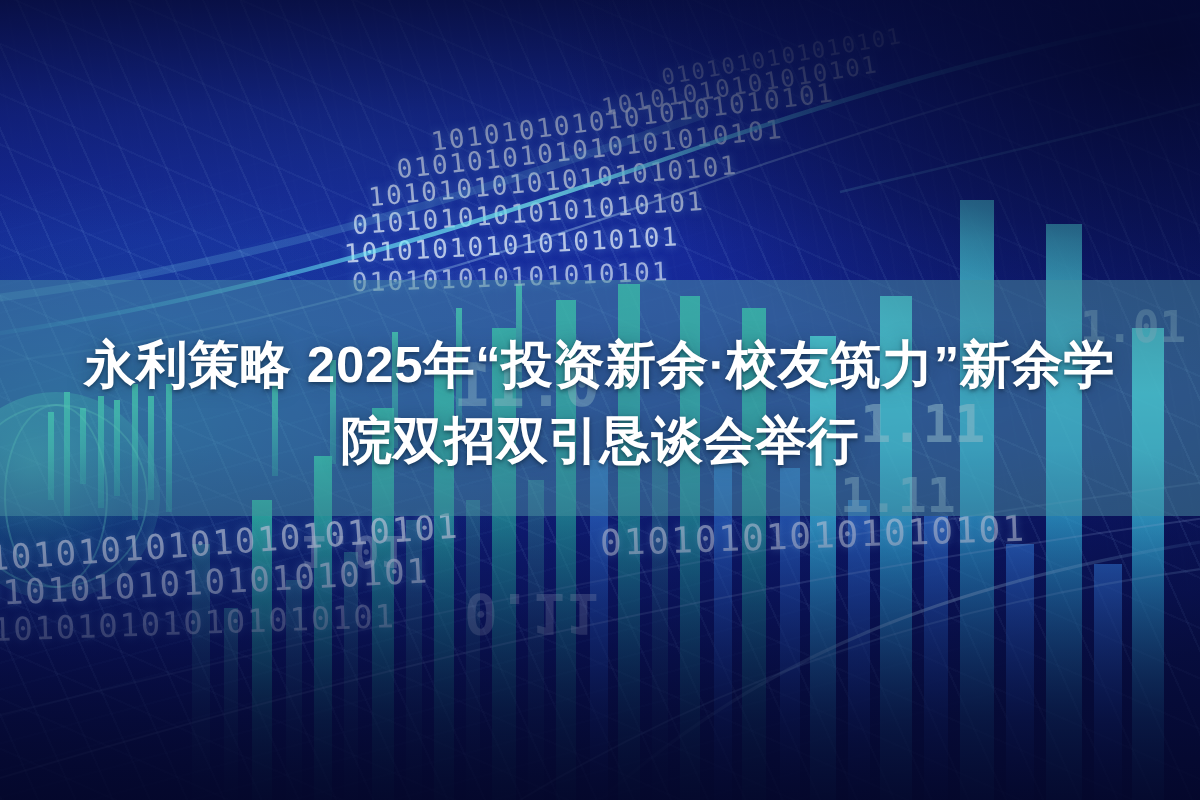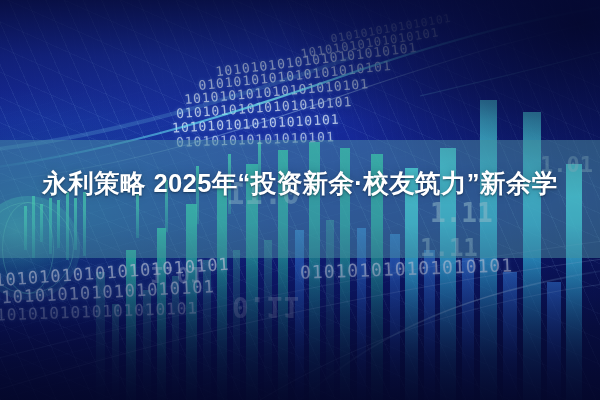--- a/index.html
+++ b/index.html
@@ -275,15 +275,16 @@
   </svg>
 
   <div class="layer" id="bg-topdark"></div>
   <div class="layer" id="bg-rightdark"></div>
   <div class="layer" id="bg-botdark"></div>
 
   <div id="band" style="top:140px; height:118px;"></div>
 
   <div id="title-wrap" style="top:164px;">
     <div class="tline">永利策略 2025年“投资新余·校友筑力”新余学</div>
+    <div class="tline">院双招双引恳谈会举行</div>
   </div>
 
 </div>
 
 </body></html>

